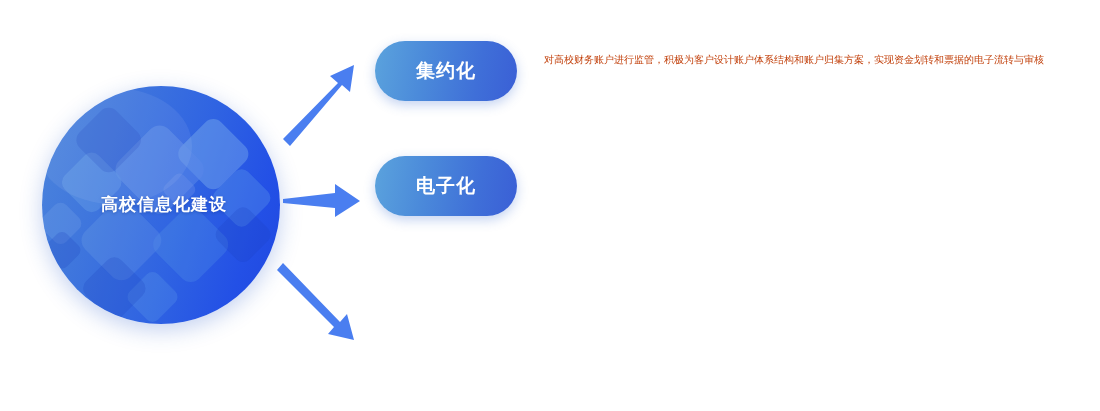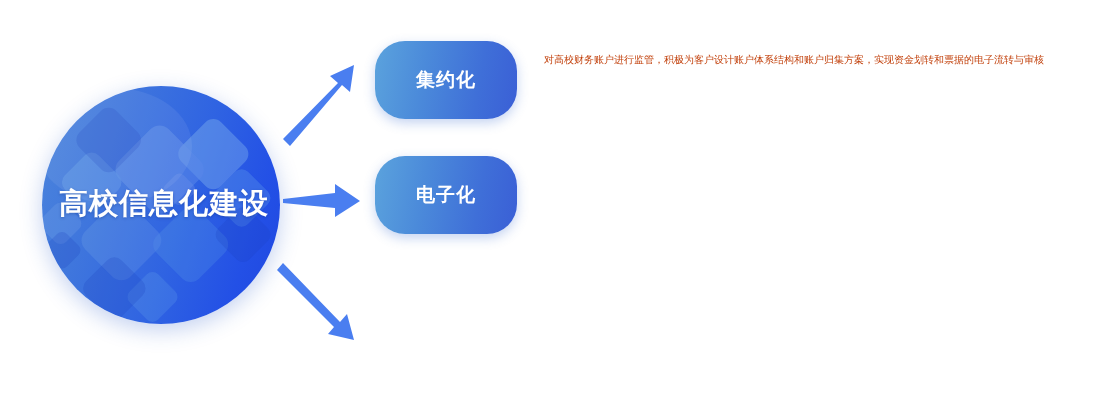--- a/index.html
+++ b/index.html
@@ -40,21 +40,21 @@
     inset: 0;
   }
   .hub-label {
     position: absolute;
     left: 6px;
     right: 0;
     top: 50%;
     transform: translateY(-52%);
     text-align: center;
     color: #ffffff;
-    font-size: 29px;
+    font-size: 17px;
     font-weight: bold;
     letter-spacing: 1px;
     text-shadow: 0 1px 3px rgba(10, 40, 120, 0.35);
     z-index: 3;
     white-space: nowrap;
   }
 
   
   .arrows {
     position: absolute;
@@ -73,21 +73,21 @@
     display: flex;
     align-items: flex-start;
   }
   .row-1 { top: 41px; }
   .row-2 { top: 156px; }
   .row-3 { top: 304px; }
 
   .pill {
     flex: 0 0 auto;
     width: 142px;
-    height: 78px;
+    height: 60px;
     border-radius: 30px;
     background: linear-gradient(100deg, #5ba3dd 0%, #4b8ada 35%, #3f6fd8 72%, #3a5fd6 100%);
     box-shadow: 0 4px 12px rgba(60, 110, 210, 0.30);
     display: flex;
     align-items: center;
     justify-content: center;
     color: #ffffff;
     font-size: 19px;
     font-weight: bold;
     letter-spacing: 1px;

